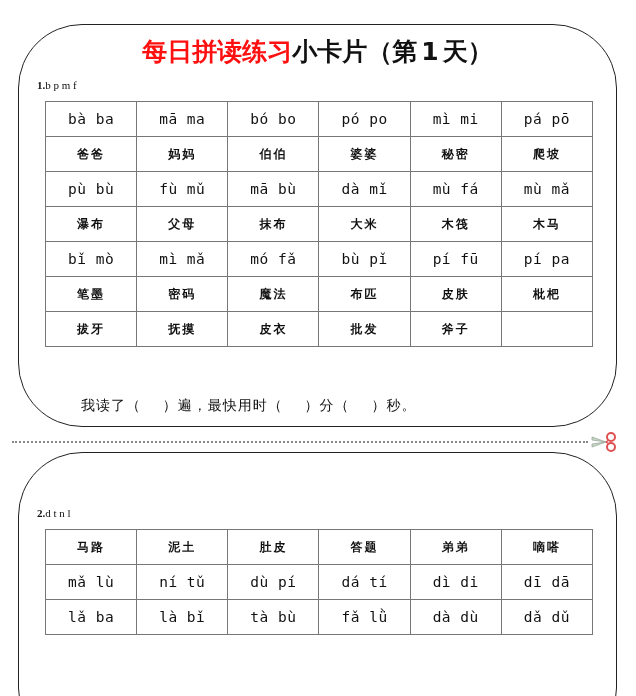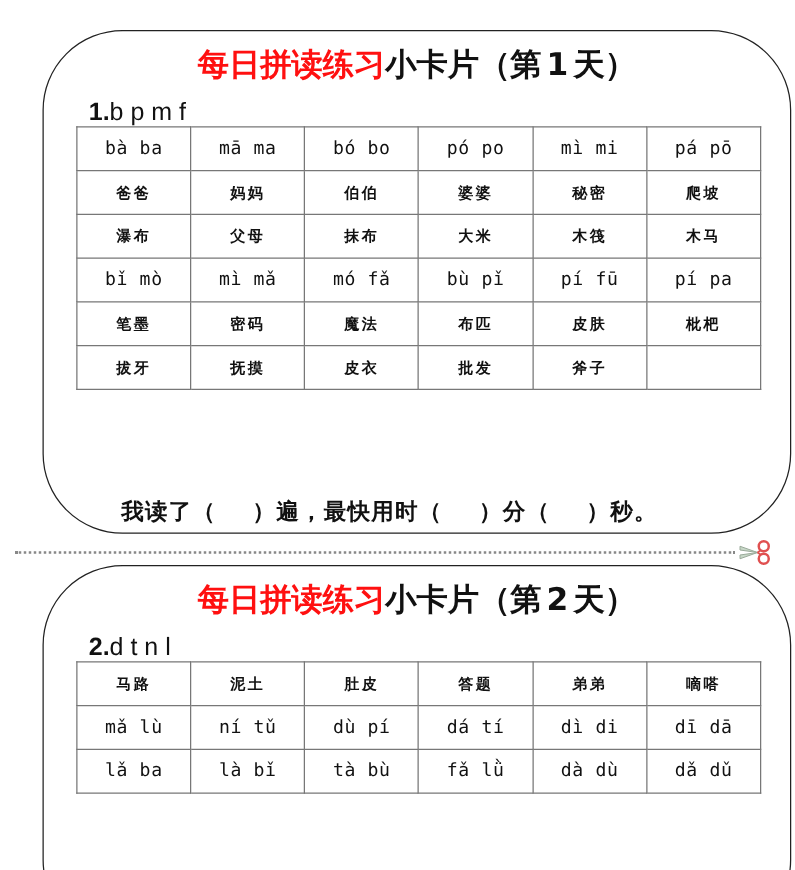--- a/index.html
+++ b/index.html
@@ -1,36 +1,36 @@
 <!DOCTYPE html>
 <html><head>
 <meta charset="utf-8">
 <style>
   html, body { margin: 0; padding: 0; background: #ffffff; }
   body { width: 636px; height: 696px; position: relative; overflow: hidden;
          font-family: "DejaVu Serif", serif; color: #111; }
   .card { position: absolute; left: 18px; width: 599px; border: 1.5px solid #222;
-          border-radius: 64px; box-sizing: border-box; background: #fff; margin-left: 16px; }
+          border-radius: 64px; box-sizing: border-box; background: #fff; }
   .card1 { top: 24px; height: 403px; }
   .card2 { top: 452px; height: 300px; }
   .title { position: absolute; left: 0; right: 0; top: 10px; text-align: center;
            font-size: 25px; font-weight: bold; letter-spacing: 0px;
            font-family: "DejaVu Sans", sans-serif; }
   .title .red { color: #ff1010; }
   .title .black { color: #111; }
-  .section-label { position: absolute; left: 36px; top: 54px; font-size: 20px;
-                   font-family: Liberation Sans, sans-serif; }
+  .section-label { position: absolute; left: 18px; top: 54px; font-size: 11px;
+                   font-family: Liberation Serif, serif; }
   .section-label .num { font-weight: bold; }
   table.grid { position: absolute; left: 26px; top: 76px; border-collapse: collapse;
                width: 548px; table-layout: fixed; padding-left: 36px; }
   table.grid td { border: 1.5px solid #777; height: 34px; text-align: center;
                   vertical-align: middle; padding: 0; }
   td.py { font-family: "DejaVu Sans Mono", monospace; font-size: 14.5px; letter-spacing: 0.5px; }
   td.hz { font-family: "DejaVu Serif", serif; font-size: 12px; font-weight: bold; letter-spacing: 2px; }
-  .record { position: absolute; left: 62px; top: 372px; font-size: 18px; font-weight: bold;
+  .record { position: absolute; left: 62px; top: 372px; font-size: 14px; font-weight: normal;
             font-family: "DejaVu Serif", serif; letter-spacing: 1px; white-space: pre; }
   .cut-line { position: absolute; left: 12px; top: 441px; width: 576px; height: 0;
               border-top: 2px dotted #888; }
   .scissors { position: absolute; left: 590px; top: 431px; width: 30px; height: 22px; }
 </style>
 </head>
 <body>
 
 <div class="card card1">
   <div class="title">
@@ -49,20 +49,28 @@
           <td class="py">mì mi</td>
           <td class="py">pá pō</td>
         </tr>
         <tr>
           <td class="hz">爸爸</td>
           <td class="hz">妈妈</td>
           <td class="hz">伯伯</td>
           <td class="hz">婆婆</td>
           <td class="hz">秘密</td>
           <td class="hz">爬坡</td>
+        </tr>
+        <tr>
+          <td class="py">pù bù</td>
+          <td class="py">fù mǔ</td>
+          <td class="py">mā bù</td>
+          <td class="py">dà mǐ</td>
+          <td class="py">mù fá</td>
+          <td class="py">mù mǎ</td>
         </tr>
         <tr>
           <td class="hz">瀑布</td>
           <td class="hz">父母</td>
           <td class="hz">抹布</td>
           <td class="hz">大米</td>
           <td class="hz">木筏</td>
           <td class="hz">木马</td>
         </tr>
         <tr>
@@ -98,23 +106,20 @@
 <svg class="scissors" viewBox="0 0 30 22">
   <path d="M2 6 L16 11 L2 9 Z" fill="#c8d8c8" stroke="#9aaa9a" stroke-width="0.8"></path>
   <path d="M2 16 L16 11 L2 13 Z" fill="#c8d8c8" stroke="#9aaa9a" stroke-width="0.8"></path>
   <circle cx="21" cy="6" r="4" fill="none" stroke="#e05050" stroke-width="2"></circle>
   <circle cx="21" cy="16" r="4" fill="none" stroke="#e05050" stroke-width="2"></circle>
   <line x1="16" y1="11" x2="19" y2="9" stroke="#e05050" stroke-width="1.5"></line>
   <line x1="16" y1="11" x2="19" y2="13" stroke="#e05050" stroke-width="1.5"></line>
 </svg>
 
 <div class="card card2">
-  <div class="title">
-    <span class="red">每日拼读练习</span><span class="black">小卡片（</span><span class="black">第</span><span class="black" style="font-family:'DejaVu Sans',sans-serif;margin:0 4px;">2</span><span class="black">天）</span>
-  </div>
   <div class="section-label">
     <span class="num">2.</span><span>d t n l</span>
   </div>
   <table class="grid">
     <tbody id="tbody-1">
         <tr>
           <td class="hz">马路</td>
           <td class="hz">泥土</td>
           <td class="hz">肚皮</td>
           <td class="hz">答题</td>

